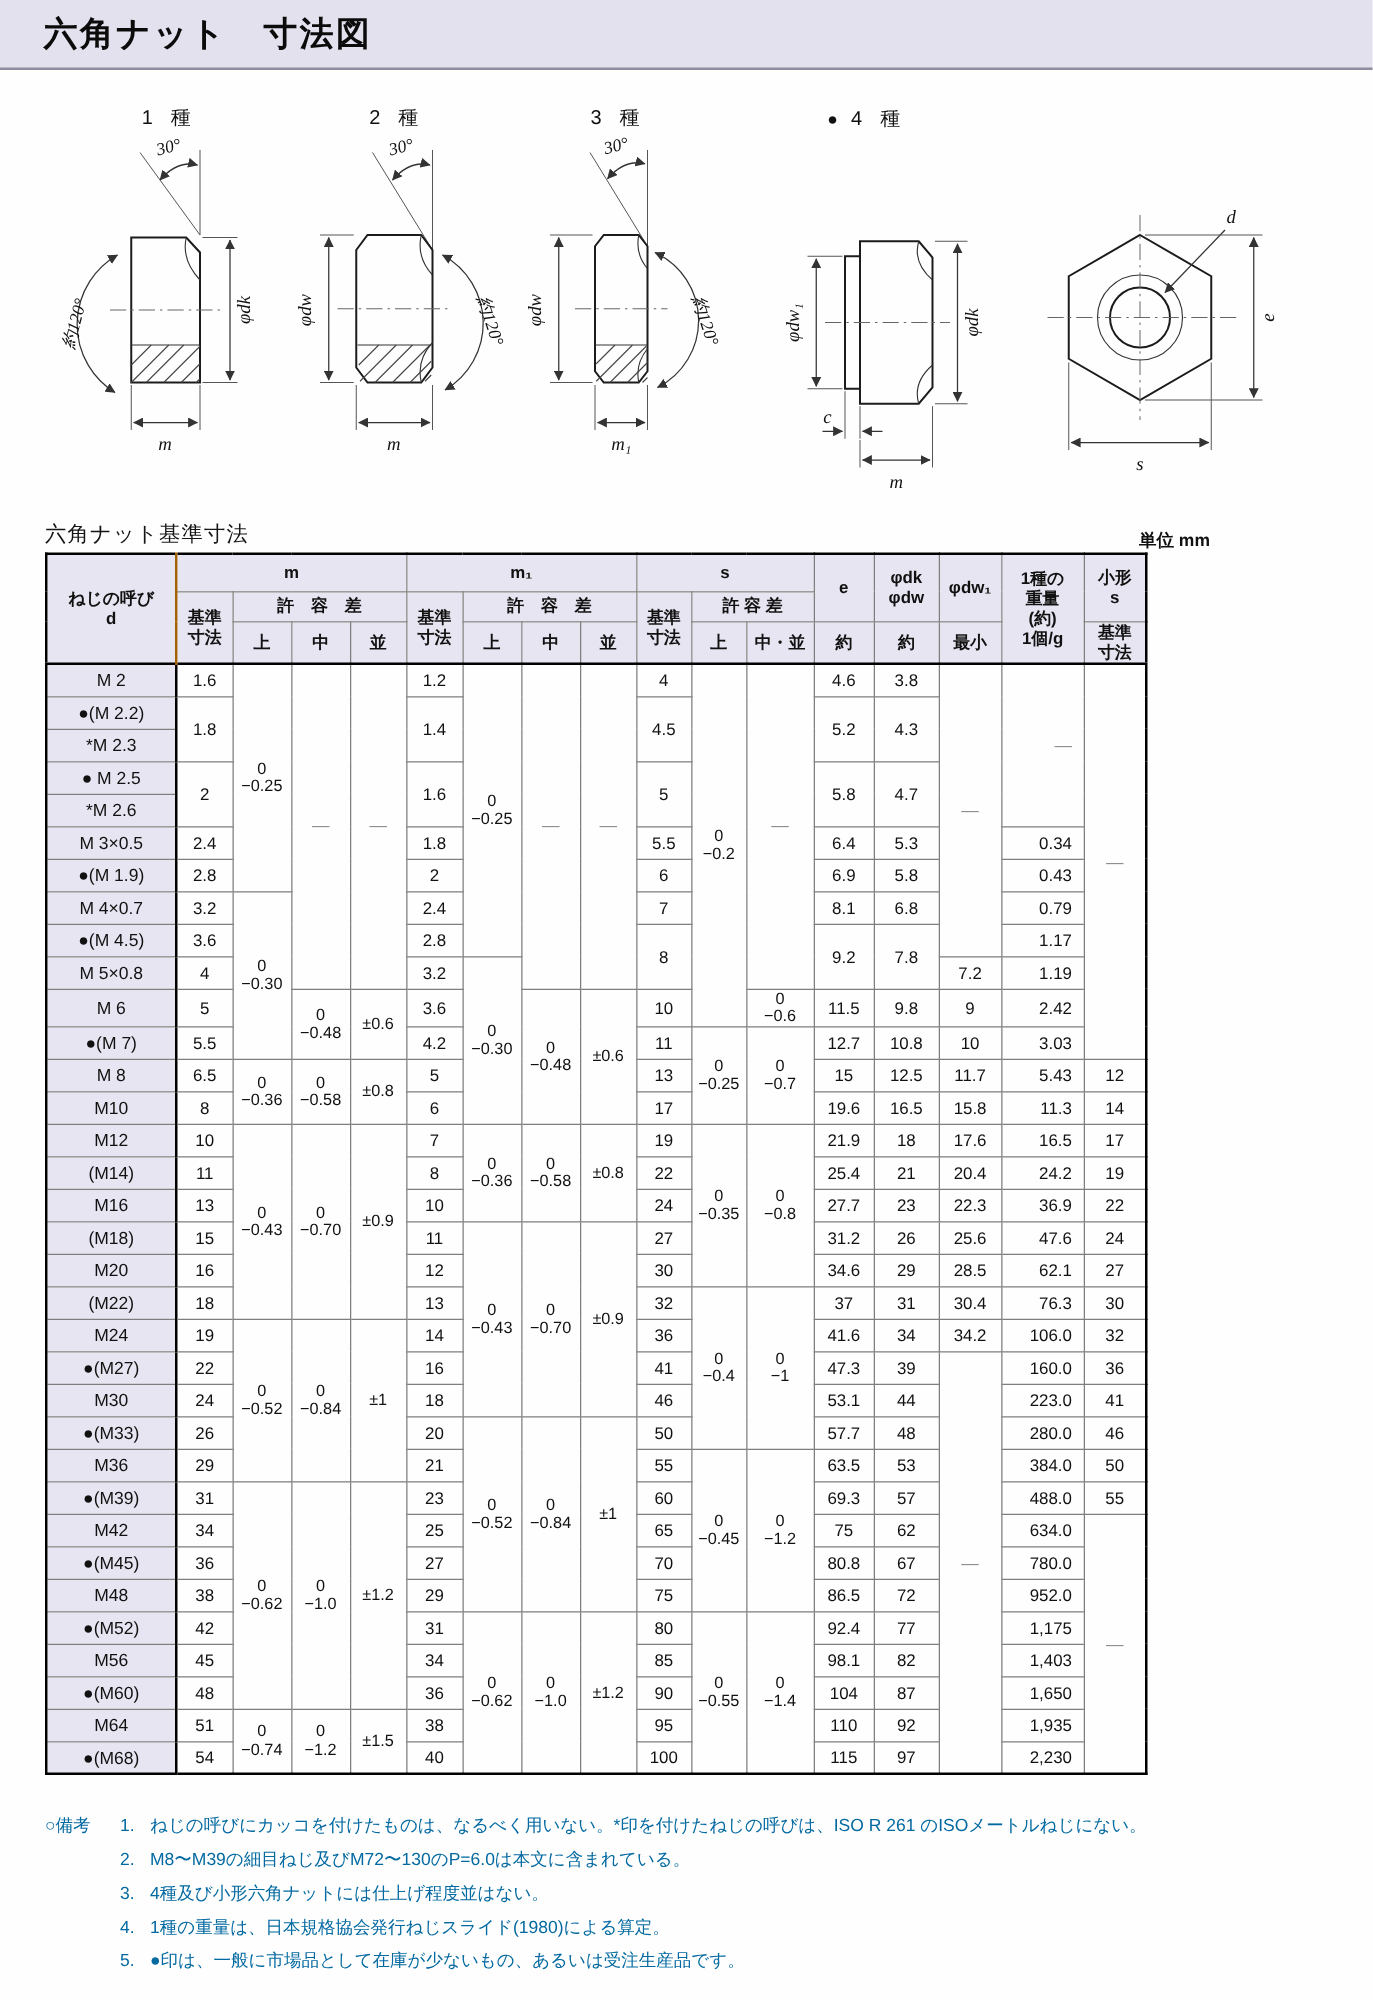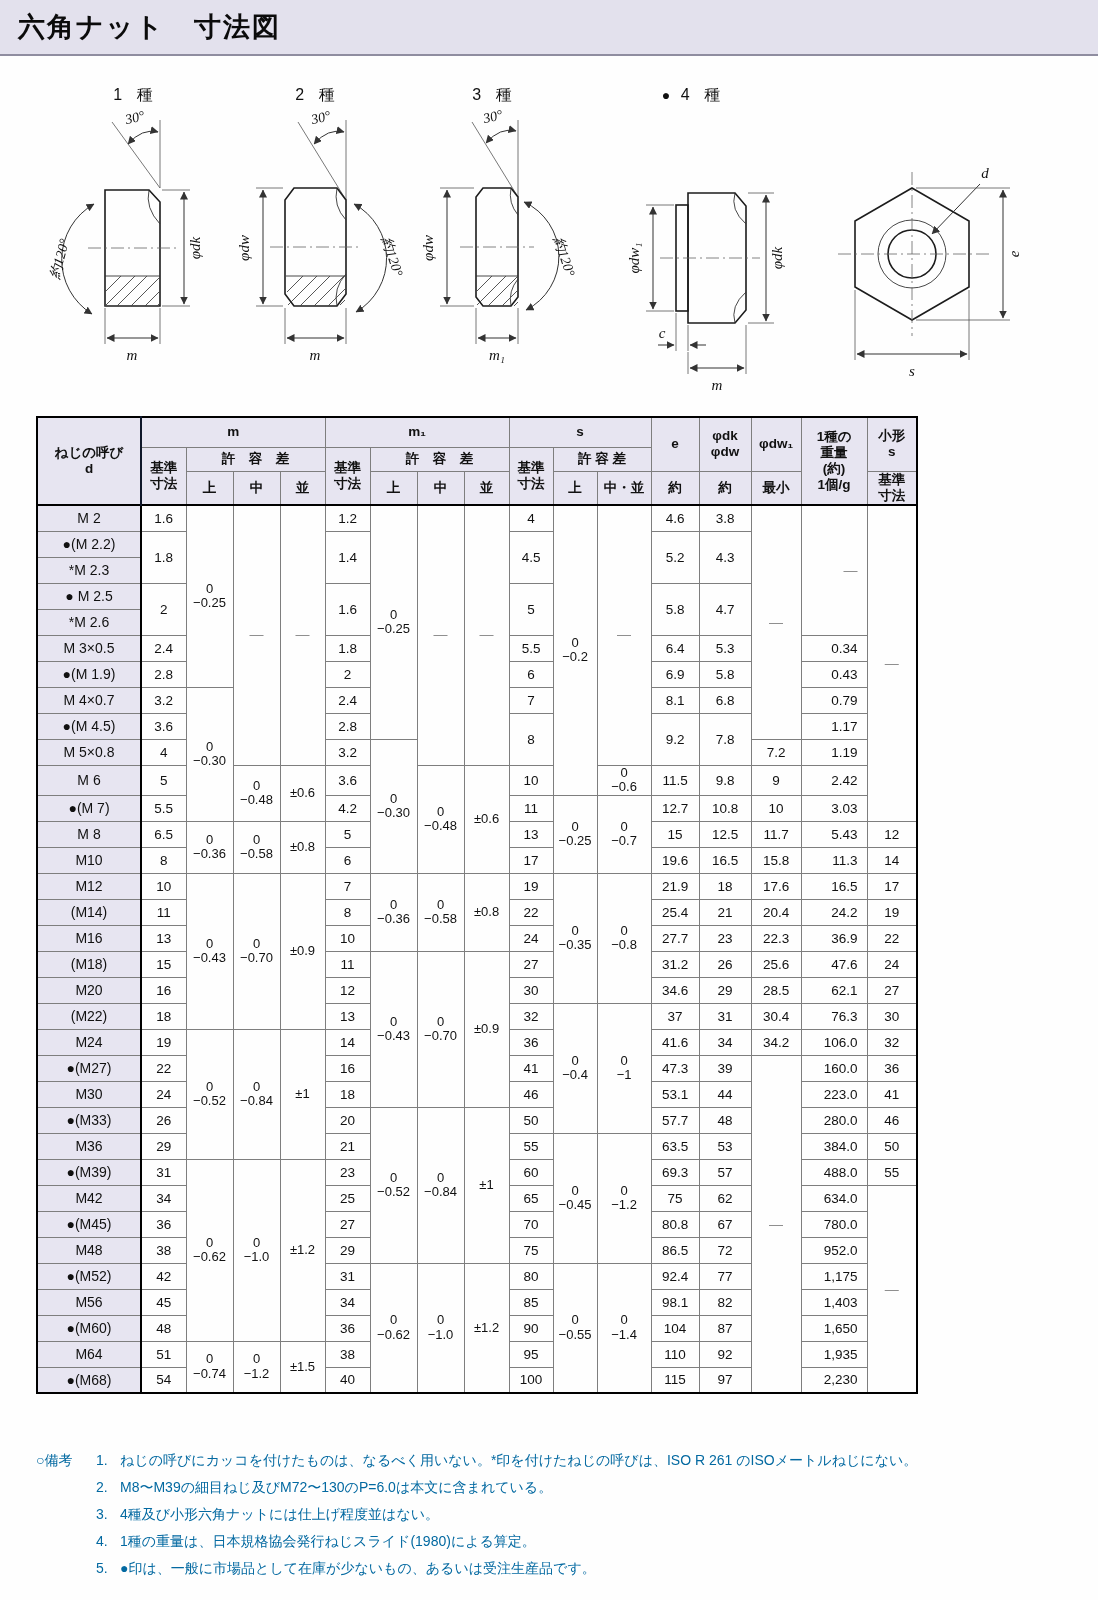--- a/index.html
+++ b/index.html
@@ -10,21 +10,21 @@
   *{box-sizing:border-box;}
   html,body{margin:0;padding:0;}
   body{
     width:1098px;height:1600px;position:relative;background:#fefefe;
     font-family:"Liberation Sans",sans-serif;color:#111;
   }
   
   .title-bar{
     position:absolute;left:0;top:0;width:1098px;height:56px;
     background:var(--title-bg);border-bottom:2px solid #8f8da0;
-    display:flex;align-items:center;padding-left:18px;
+    display:flex;align-items:center;padding-left:35px;
   }
   .title-bar h1{margin:0;font-size:27px;letter-spacing:2px;font-weight:bold;color:#0b0b0b;}
   
   .figs{position:absolute;left:0;top:62px;width:1098px;height:352px;}
   .fig{position:absolute;top:20px;}
   .fig-title{
     text-align:center;font-size:16px;letter-spacing:5px;color:#111;
     height:26px;line-height:26px;white-space:nowrap;
   }
   .fig-title .bullet{letter-spacing:1px;font-size:14px;}
@@ -49,21 +49,21 @@
   th,td{
     border:1px solid #7e7e7e;padding:0 1px;text-align:center;vertical-align:middle;
     white-space:pre-line;overflow:hidden;
   }
   thead th{background:var(--label-bg);font-weight:bold;line-height:1.18;font-size:13.5px;}
   thead{border-bottom:2px solid #000;}
   thead tr:nth-child(1){height:30px;}
   thead tr:nth-child(2){height:24px;}
   thead tr:nth-child(3){height:34px;}
   tbody tr{height:26px;}
-  .name-h{border-right:2px solid #0f172a;}
+  .name-h{border-right:2px solid #a16207;}
   td.col-name{background:var(--label-bg);font-size:14px;border-right:2px solid #000;}
   td.col-m_up,td.col-m_mid,td.col-m_nor,
   td.col-m1_up,td.col-m1_mid,td.col-m1_nor,
   td.col-s_up,td.col-s_mid{font-size:13px;line-height:1.12;}
   td.col-wt{text-align:right;padding-right:9px;}
   td.dash{color:var(--dash);font-size:14px;}
   
   .notes{position:absolute;left:36px;top:1452px;width:1040px;font-size:14px;color:#0369a1;}
   .notes-label{position:absolute;left:0;top:0;}
   .note-row{margin-left:60px;margin-bottom:9px;display:flex;}
@@ -222,20 +222,24 @@
       <text x="197" y="146" text-anchor="middle" transform="rotate(-90 197 146)">e</text>
       <line class="ext" x1="33" y1="182" x2="33" y2="252"></line>
       <line class="ext" x1="147" y1="182" x2="147" y2="252"></line>
       <line class="dim" x1="35" y1="246" x2="145" y2="246" marker-start="url(#ar5)" marker-end="url(#ar5)"></line>
       <text x="90" y="268" text-anchor="middle">s</text>
     </svg>
   </div>
 </div>
 
 <div class="table-wrap">
+  <div class="table-caption-row">
+    <span class="tbl-caption">六角ナット基準寸法</span>
+    <span class="tbl-unit">単位 mm</span>
+  </div>
   <table>
     <colgroup>
       <col style="width:104px">
         <col style="width:45px">
         <col style="width:47px">
         <col style="width:47px">
         <col style="width:45px">
       <col style="width:45px">
         <col style="width:47px">
         <col style="width:47px">

